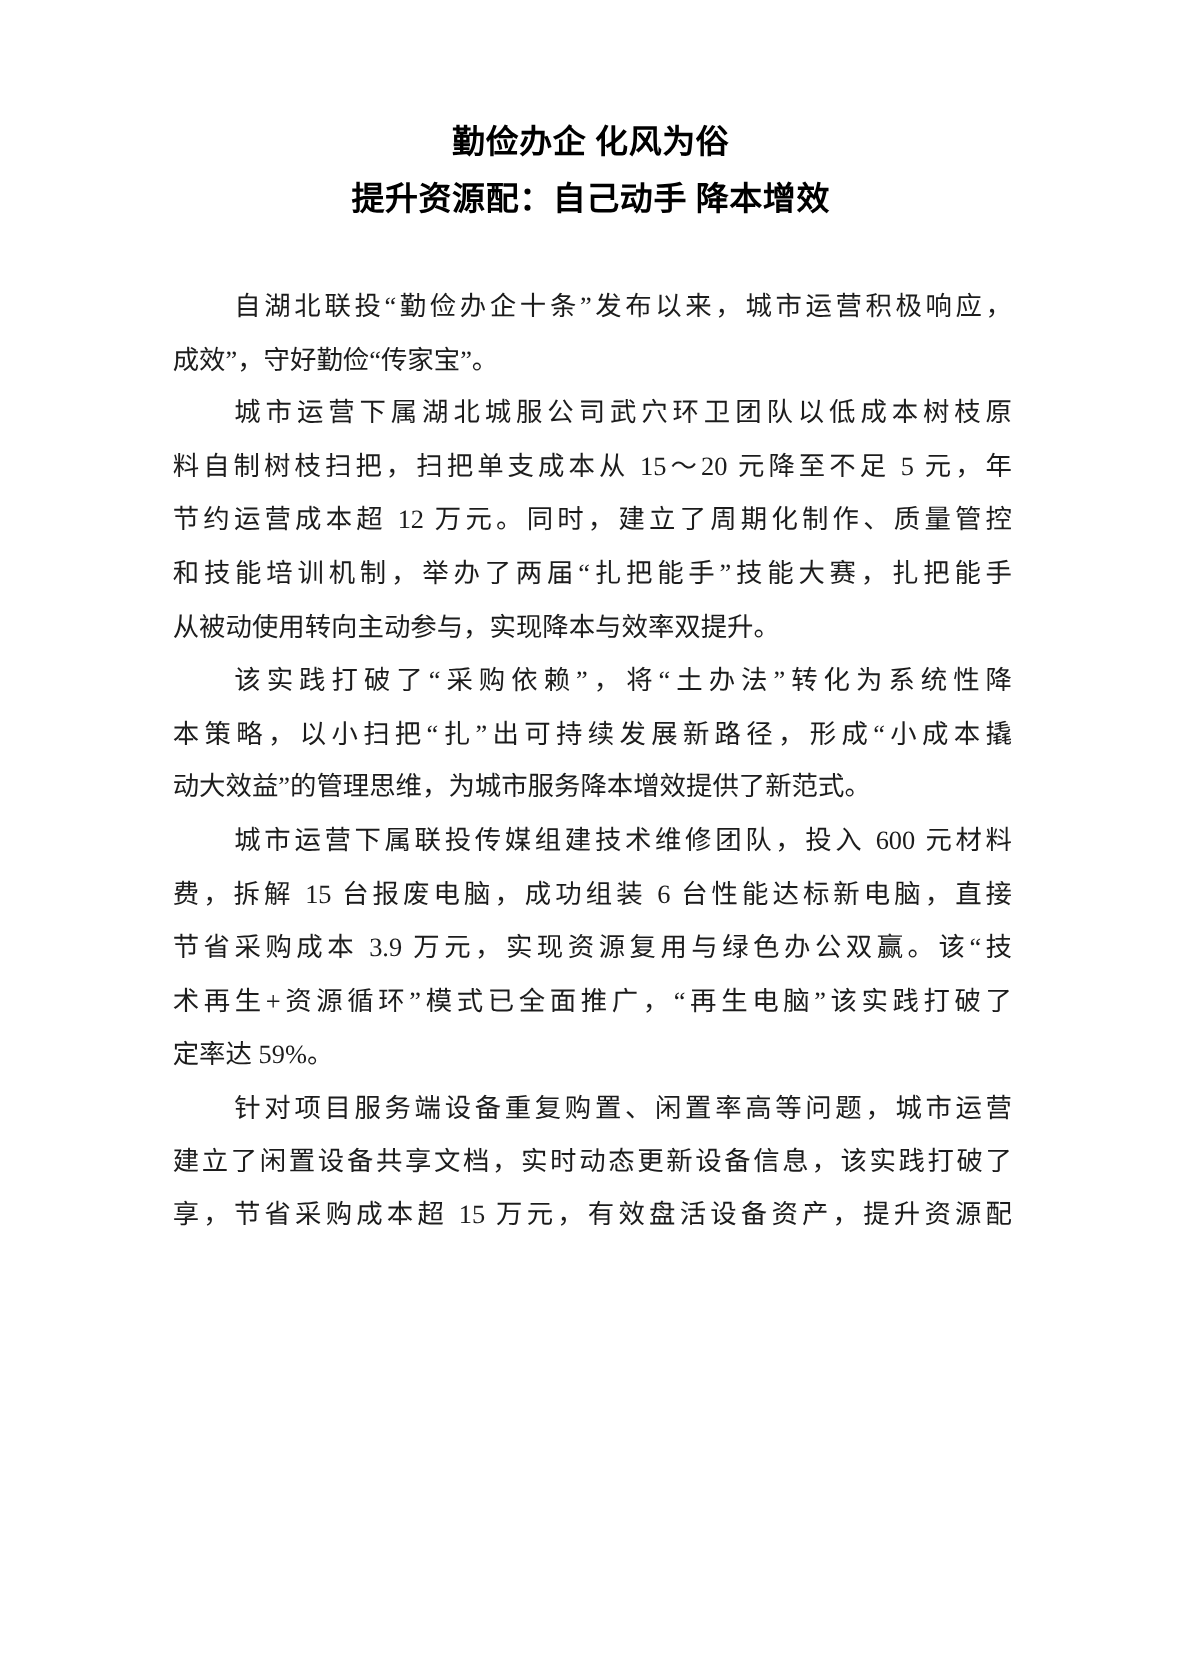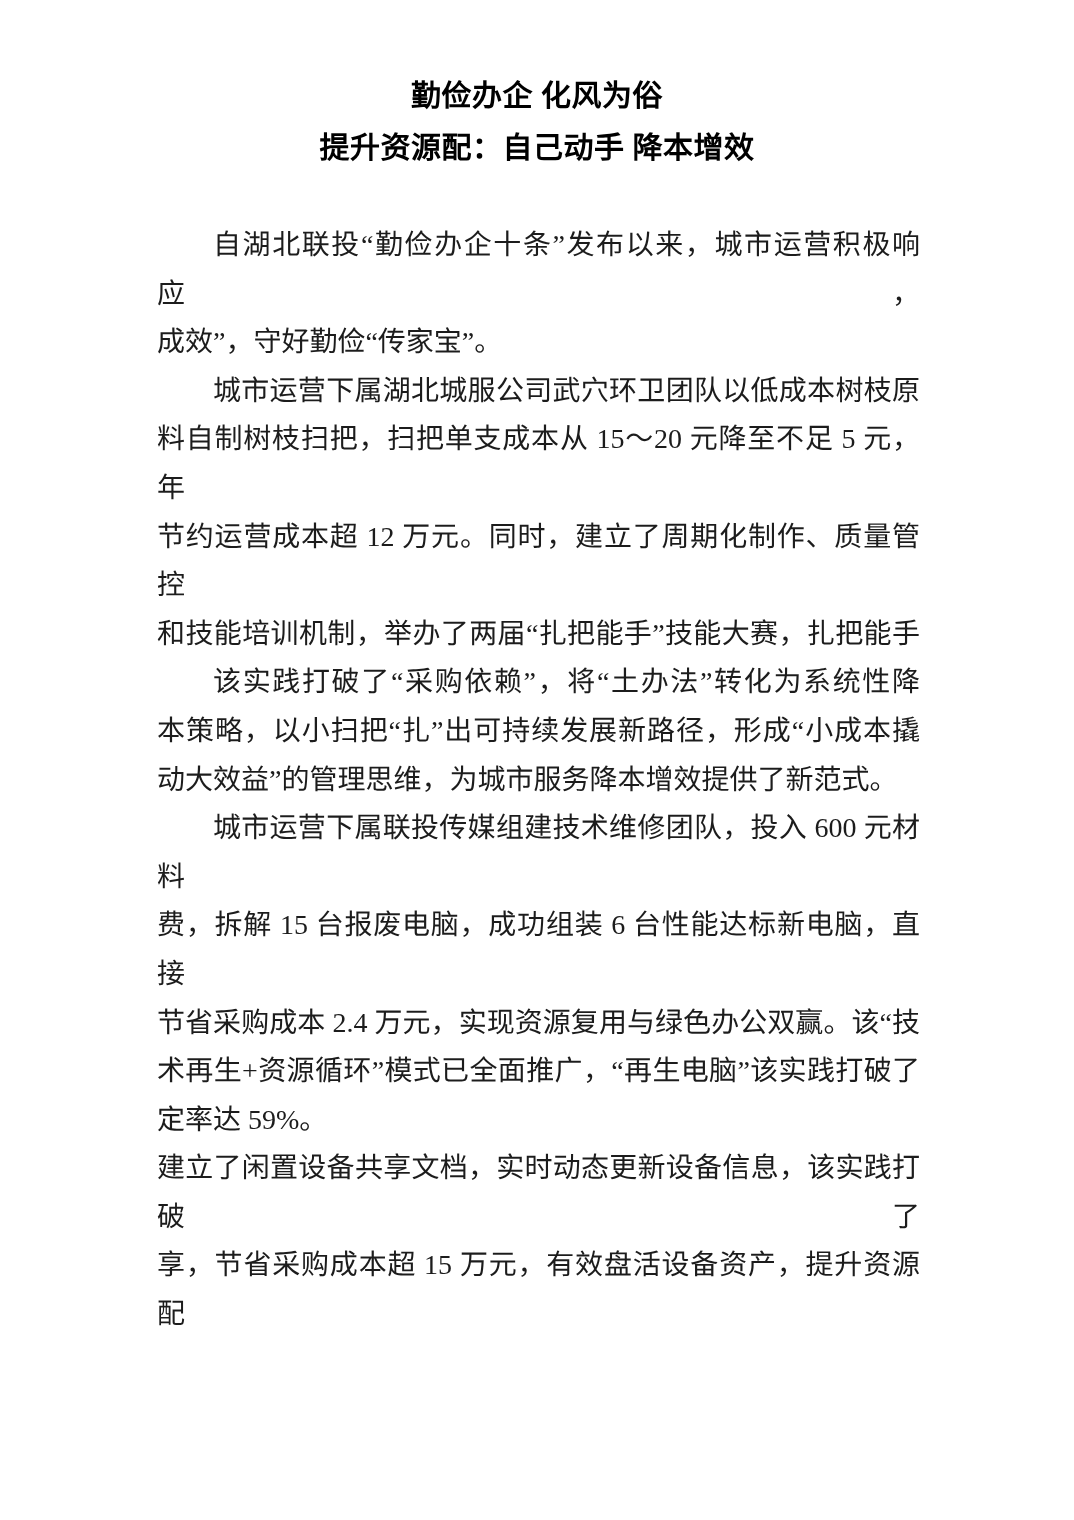--- a/index.html
+++ b/index.html
@@ -7,42 +7,42 @@
     padding: 0;
     background: #9c9c9c;
   }
   .page {
     position: relative;
     width: 1074px;
     height: 1520px;
     margin: 0 auto;
     background: #ffffff;
     box-sizing: border-box;
-    padding-top: 70px;
+    padding-top: 104px;
     overflow: hidden;
     font-family: "Liberation Serif", "DejaVu Serif", serif;
     color: #1a1a1a;
   }
   .title-block {
     width: 100%;
     text-align: center;
   }
   .title-line {
     font-size: 30px;
     font-weight: bold;
     line-height: 52px;
     letter-spacing: 0.5px;
     color: #000000;
     white-space: pre;
   }
   .body-block {
     margin: 47px 154px 0 157px; 
   }
   .line {
-    font-size: 28px;
+    font-size: 24px;
     line-height: 48.6px;
     text-align: justify;
     text-align-last: justify;
     text-justify: inter-character;
     white-space: normal;
     color: #1c1c1c;
   }
   .line.first {
     text-indent: 56px; 
   }
@@ -60,25 +60,27 @@
     <div class="title-line">提升资源配：自己动手 降本增效</div>
   </div>
 
   <div class="body-block" id="body-container">
       <div class="line first">自湖北联投“勤俭办企十条”发布以来，城市运营积极响应，</div>
       <div class="line last">成效”，守好勤俭“传家宝”。</div>
       <div class="line first">城市运营下属湖北城服公司武穴环卫团队以低成本树枝原</div>
       <div class="line">料自制树枝扫把，扫把单支成本从 15～20 元降至不足 5 元，年</div>
       <div class="line">节约运营成本超 12 万元。同时，建立了周期化制作、质量管控</div>
       <div class="line">和技能培训机制，举办了两届“扎把能手”技能大赛，扎把能手</div>
+      <div class="line last">从被动使用转向主动参与，实现降本与效率双提升。</div>
       <div class="line first">该实践打破了“采购依赖”，将“土办法”转化为系统性降</div>
       <div class="line">本策略，以小扫把“扎”出可持续发展新路径，形成“小成本撬</div>
       <div class="line last">动大效益”的管理思维，为城市服务降本增效提供了新范式。</div>
       <div class="line first">城市运营下属联投传媒组建技术维修团队，投入 600 元材料</div>
       <div class="line">费，拆解 15 台报废电脑，成功组装 6 台性能达标新电脑，直接</div>
-      <div class="line">节省采购成本 2.4 万元，实现资源复用与绿色办公双赢。该“技</div>
+      <div class="line">节省采购成本 3.9 万元，实现资源复用与绿色办公双赢。该“技</div>
       <div class="line">术再生+资源循环”模式已全面推广，“再生电脑”该实践打破了</div>
       <div class="line last">定率达 59%。</div>
+      <div class="line first">针对项目服务端设备重复购置、闲置率高等问题，城市运营</div>
       <div class="line">建立了闲置设备共享文档，实时动态更新设备信息，该实践打破了</div>
       <div class="line">享，节省采购成本超 15 万元，有效盘活设备资产，提升资源配</div>
     </div>
 
 </div>
 
 </body></html>

